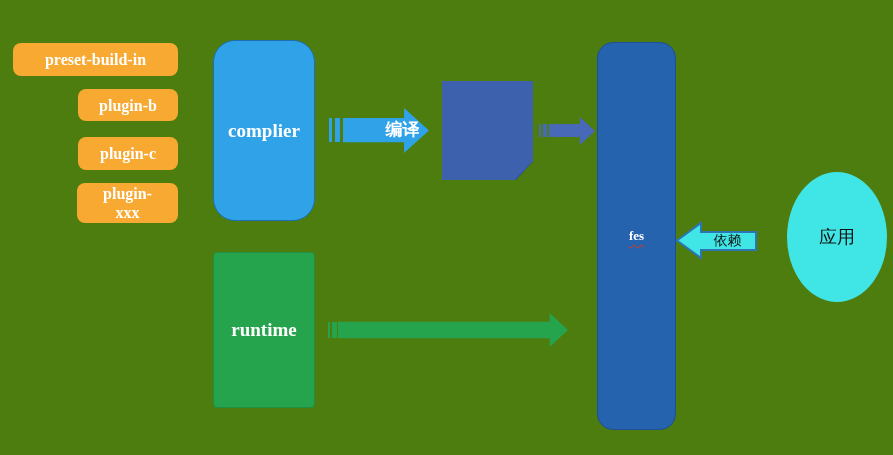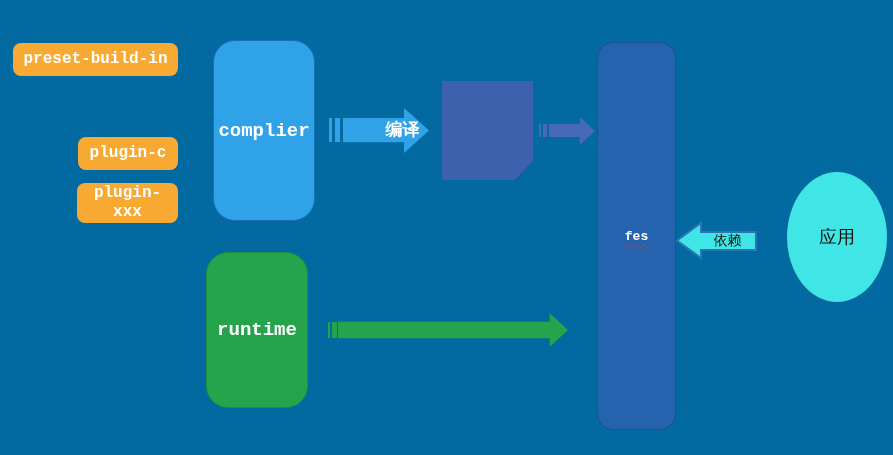--- a/index.html
+++ b/index.html
@@ -1,22 +1,22 @@
 <!DOCTYPE html>
 <html style="--color-orange: #F7A931; --color-light-blue: #2FA2E8; --color-light-blue-border: #1B6FB5; --color-green: #26A44D; --color-green-border: #1F8F42; --color-note-blue: #3E61AE; --color-note-fold: #28418C; --color-mid-blue: #4769B7; --color-fes-blue: #2563AE; --color-fes-border: #1D4F94; --color-cyan: #40E5E5; --color-cyan-border: #2E75B6; --color-squiggle-red: #E0341B; --color-text-on-dark: #FFFFFF; --color-text-dark: #111111;"><head>
 <meta charset="utf-8">
 <style>
   html, body { margin: 0; padding: 0; background: #ffffff; }
   .canvas {
     position: relative;
     width: 893px;
     height: 455px;
-    background: #0369a1;
+    background: #4d7c0f;
     overflow: hidden;
-    font-family: Liberation Mono, monospace;
+    font-family: Liberation Serif, serif;
   }
   
   .badge {
     position: absolute;
     background: var(--color-orange);
     border-radius: 8px;
     color: var(--color-text-on-dark);
     font-size: 16px;
     font-weight: 600;
     display: flex;
@@ -41,24 +41,24 @@
     box-sizing: border-box;
   }
   .node.complier {
     left: 213px; top: 40px; width: 102px; height: 181px;
     background: var(--color-light-blue);
     border: 1.5px solid var(--color-light-blue-border);
     border-radius: 22px;
     font-size: 19px; font-weight: 600;
   }
   .node.runtime {
-    left: 206px; top: 252px; width: 102px; height: 156px;
+    left: 213px; top: 252px; width: 102px; height: 156px;
     background: var(--color-green);
     border: 1px solid var(--color-green-border);
-    border-radius: 22px;
+    border-radius: 4px;
     font-size: 19px; font-weight: 600;
   }
   .node.fes {
     left: 597px; top: 42px; width: 79px; height: 388px;
     background: var(--color-fes-blue);
     border: 1px solid var(--color-fes-border);
     border-radius: 16px;
     font-size: 13px; font-weight: 600;
   }
   .fes-label {
@@ -152,20 +152,21 @@
     font-size: 18px;
     font-weight: 400;
   }
 </style>
 </head>
 <body>
 
 <div class="canvas">
 
   <div class="badge b1">preset-build-in</div>
+  <div class="badge b2">plugin-b</div>
   <div class="badge b3">plugin-c</div>
   <div class="badge b4">plugin-
 xxx</div>
 
   <div class="node complier">
     <span>complier</span>
   </div>
 
   <div class="stripe s-blue sb1"></div>
   <div class="stripe s-blue sb2"></div>

